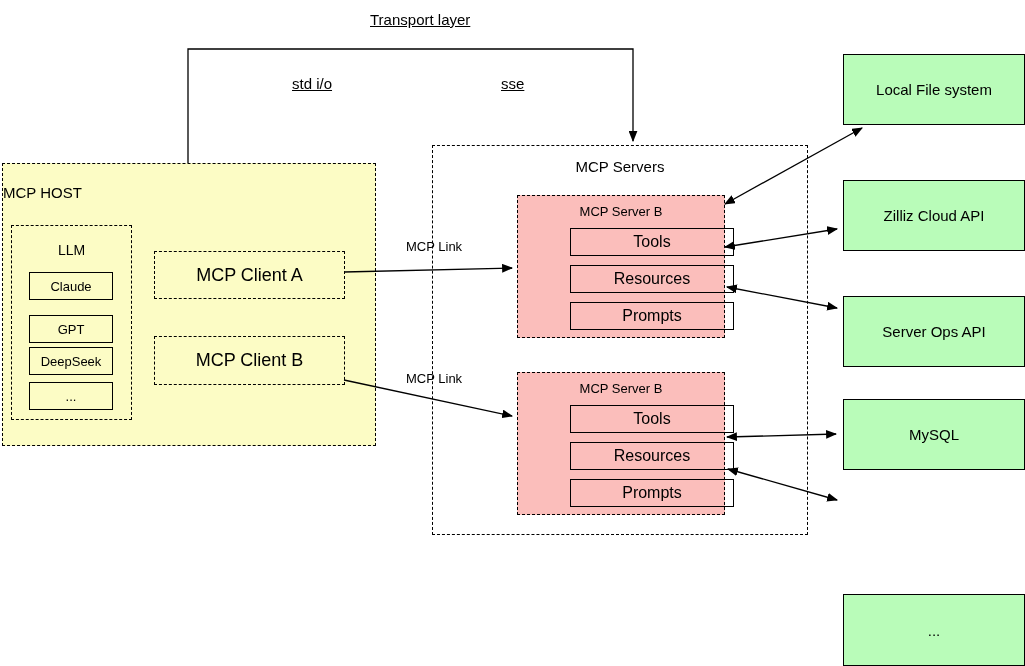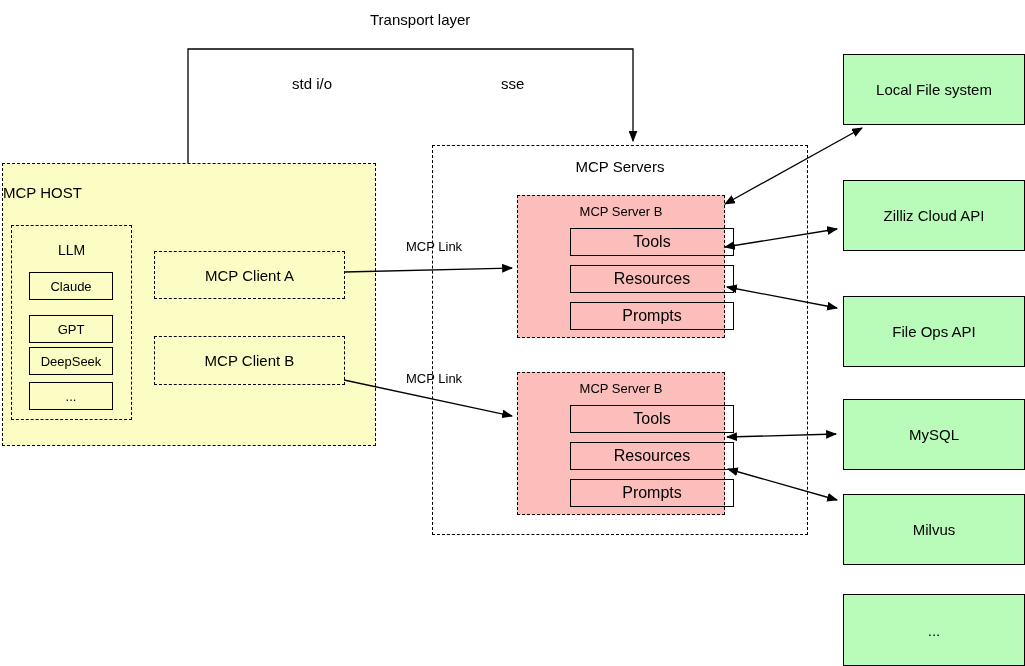--- a/index.html
+++ b/index.html
@@ -1,21 +1,21 @@
 <!DOCTYPE html>
 <html style="--host-fill: #FCFCC5; --server-fill: #FBBEBB; --resource-fill: #B9FCB9; --line: #000000;"><head>
 <meta charset="utf-8">
 <style>
   html,body{margin:0;padding:0;background:#fff;}
   .canvas{
     position:relative;width:1025px;height:666px;background:#ffffff;
     font-family:"Liberation Sans",sans-serif;color:#000;overflow:hidden;
   }
   .abs{position:absolute;}
-  .lbl{position:absolute;font-size:15px;white-space:nowrap;}
+  .lbl{position:absolute;font-size:15px;white-space:nowrap;text-decoration:underline;}
   .lbl-sm{position:absolute;font-size:13px;white-space:nowrap;}
 
   
   .host-box{
     left:2px;top:163px;width:372px;height:281px;
     background:var(--host-fill,#FCFCC5);
     border:1.5px dashed #000;
   }
   .host-title{left:0;right:0;top:20px;text-align:left;font-size:15px;}
   .llm-box{
@@ -24,21 +24,21 @@
   }
   .llm-title{left:0;right:0;top:16px;text-align:center;font-size:14px;}
   .model-box{
     left:17px;width:82px;height:26px;
     border:1.5px solid #000;
     display:flex;align-items:center;justify-content:center;font-size:13px;
   }
   .client-box{
     left:151px;width:189px;
     border:1.5px dashed #000;
-    display:flex;align-items:center;justify-content:center;font-size:15px;
+    display:flex;align-items:center;justify-content:center;font-size:18px;
   }
 
   .servers-box{
     left:432px;top:145px;width:374px;height:388px;
     border:1.5px dashed #000;
   }
   .servers-title{left:0;right:0;top:12px;text-align:center;font-size:15px;}
   .server-box{
     left:84px;width:206px;height:141px;
     background:var(--server-fill,#FBBEBB);
@@ -100,23 +100,22 @@
     <div class="abs server-box" style="top:226px;">
       <div class="abs server-title">MCP Server B</div>
       <div class="abs comp-box" style="top:32px;">Tools</div>
       <div class="abs comp-box" style="top:69px;">Resources</div>
       <div class="abs comp-box" style="top:106px;">Prompts</div>
     </div>
   </div>
 
   <div class="abs resource-box" style="top:54px;">Local File system</div>
   <div class="abs resource-box" style="top:180px;">Zilliz Cloud API</div>
-  <div class="abs resource-box" style="top:296px;">File Ops API</div>
+  <div class="abs resource-box" style="top:296px;">Server Ops API</div>
   <div class="abs resource-box" style="top:399px;">MySQL</div>
-  <div class="abs resource-box" style="top:494px;">Milvus</div>
   <div class="abs resource-box" style="top:594px;height:70px;">...</div>
 
   <svg class="edges" viewBox="0 0 1025 666" xmlns="http://www.w3.org/2000/svg">
     <defs>
       <marker id="arrow" viewBox="0 0 10 8" refX="9" refY="4" markerWidth="11" markerHeight="9" markerUnits="userSpaceOnUse" orient="auto-start-reverse">
         <path d="M0,0 L10,4 L0,8 z" fill="#000"></path>
       </marker>
     </defs>
 
     <path class="edge" d="M188,163 L188,49 L633,49 L633,141" marker-end="url(#arrow)"></path>

